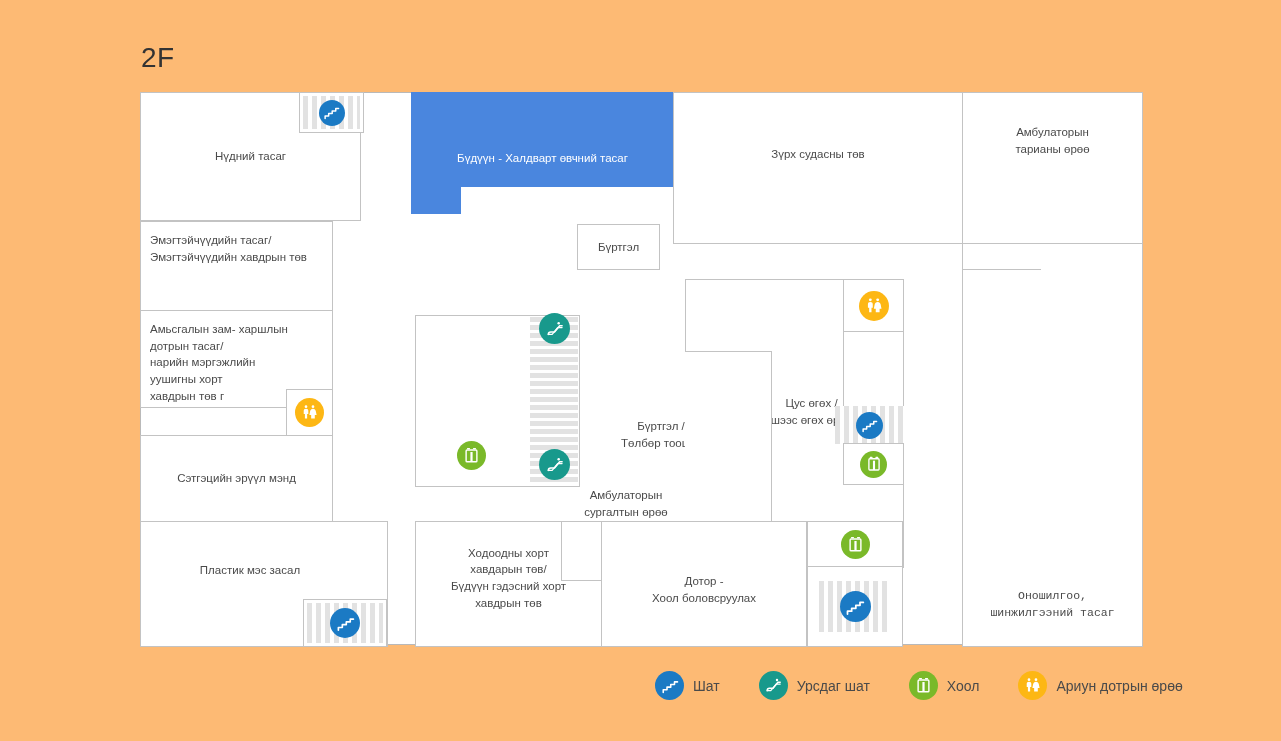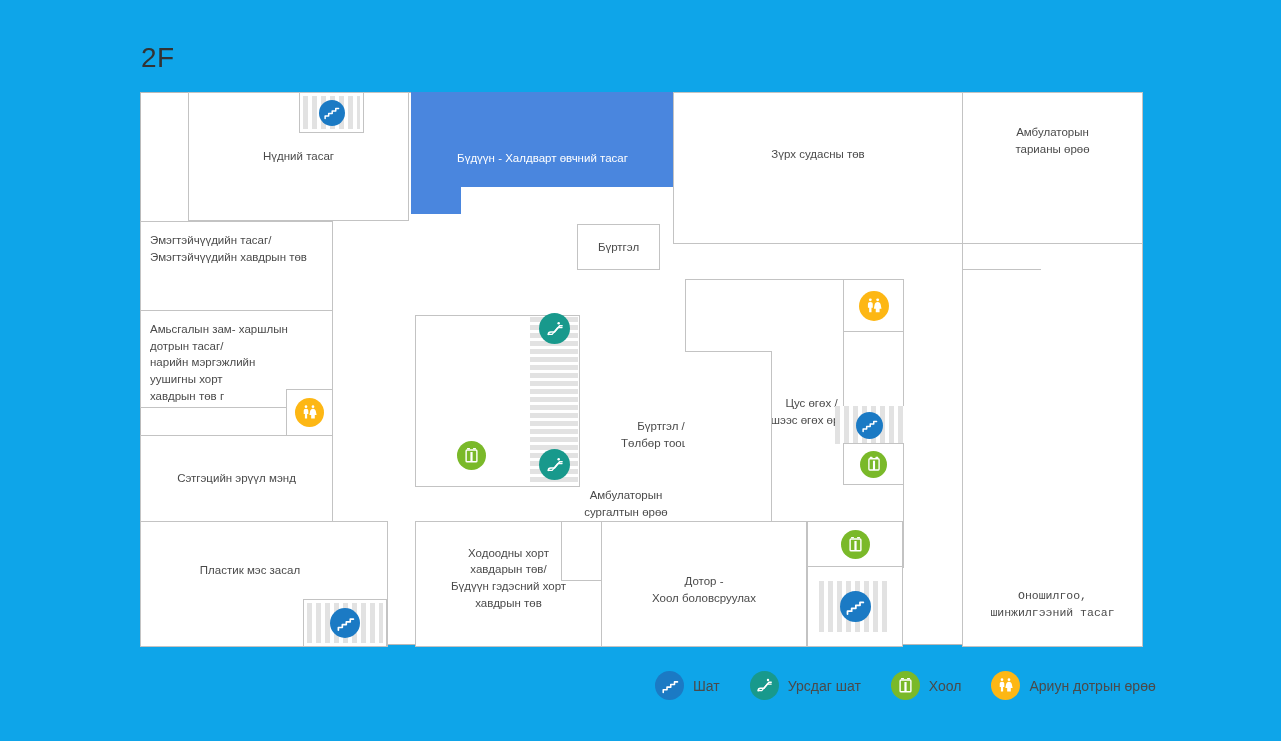--- a/index.html
+++ b/index.html
@@ -6,21 +6,21 @@
   html, body {
     margin: 0;
     padding: 0;
     background: #f4f4f4;
     font-family: "Liberation Sans", sans-serif;
   }
   #stage {
     position: relative;
     width: 1281px;
     height: 741px;
-    background: #0ea5e9;
+    background: #fdba74;
     overflow: hidden;
   }
 
   
   #floor-title {
     position: absolute;
     left: 141px;
     top: 44px;
     font-size: 28px;
     color: #333333;
@@ -111,21 +111,21 @@
   .m-elevator  { background: #7ab929; }
   .m-toilet    { background: #fdb714; }
 
   
   #legend {
     position: absolute;
     left: 655px;
     top: 671px;
     display: flex;
     align-items: center;
-    gap: 4px;
+    gap: 13px;
   }
   .legend-item {
     display: flex;
     align-items: center;
     margin-right: 26px;
   }
   .legend-puck {
     width: 29px; height: 29px;
     border-radius: 50%;
     display: flex;
@@ -142,21 +142,21 @@
 </style>
 </head>
 <body>
 
 <div id="stage">
 
   <div id="floor-title">2F</div>
 
   <div id="map-frame">
 
-    <div class="room" style="left:-1px; top:-1px; width:221px; height:129px;margin-left:48px;">
+    <div class="room" style="left:-1px; top:-1px; width:221px; height:129px;">
       <span>Нүдний тасаг</span>
     </div>
 
     <div class="stairs-zone" style="left:158px; top:-1px; width:65px; height:41px;">
       <div class="hatch-v"></div>
       <div class="marker m-stairs" style="position:relative; width:26px; height:26px;">
         <svg width="17" height="17" viewBox="0 0 24 24" aria-hidden="true">
           <path d="M3 20.5 L3 17 L8 17 L8 13.5 L13 13.5 L13 10 L18 10 L18 6.5 L22 6.5" fill="none" stroke="#ffffff" stroke-width="2.1" stroke-linecap="round" stroke-linejoin="round"></path>
         </svg>
       </div>

